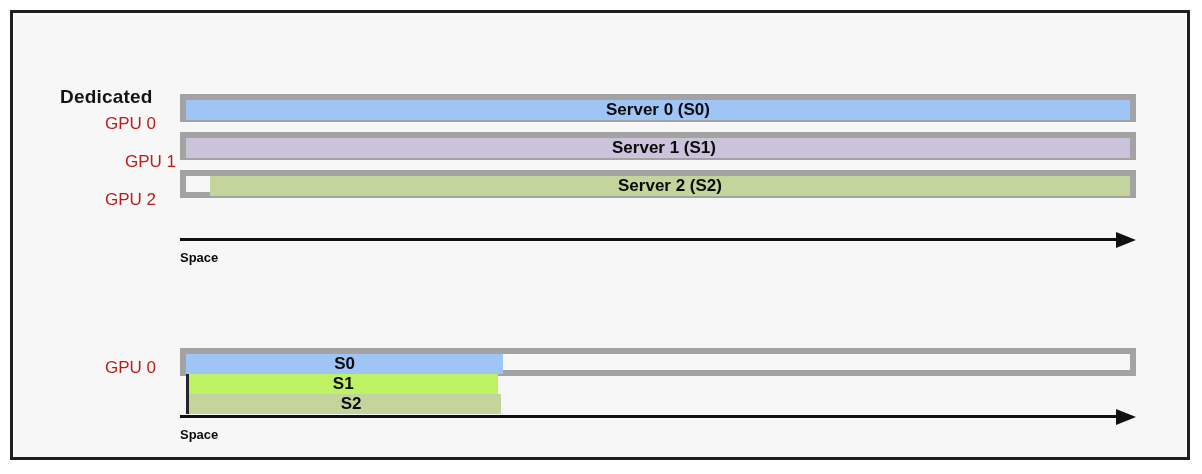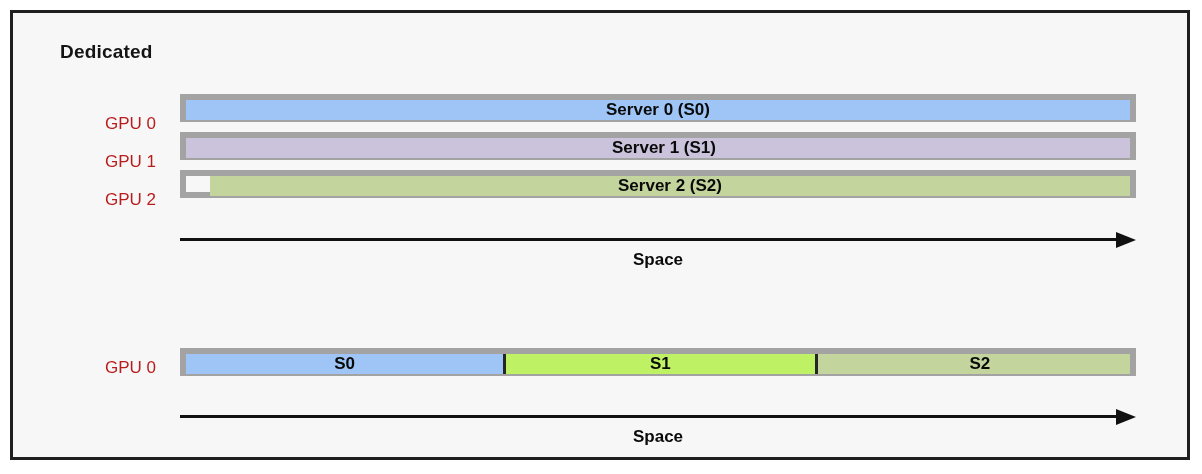--- a/index.html
+++ b/index.html
@@ -7,21 +7,21 @@
     width:1202px;height:474px;position:relative;
     font-family:"Liberation Sans",sans-serif;
     color:#111;
   }
   .frame{
     position:absolute;left:10px;top:10px;width:1180px;height:450px;
     box-sizing:border-box;border:3px solid #1f1f1f;background:#f7f7f8;
   }
   .heading{
     position:absolute;font-size:19px;font-weight:bold;color:#141414;
-    letter-spacing:0.2px;white-space:nowrap;
+    letter-spacing:0.2px;white-space:nowrap;margin-top:45px;
   }
   .heading.h1{left:47px;top:28px;}
   .heading.h2{left:40px;top:283px;}
   .gpu-label{
     position:absolute;left:0;width:143px;text-align:right;
     font-size:17px;color:#b91c1c;white-space:nowrap;
   }
   .bar{
     position:absolute;left:167px;width:956px;height:28px;
     box-sizing:border-box;border:6px solid #a3a3a3;
@@ -42,31 +42,31 @@
   .axis-line{
     position:absolute;left:0;right:16px;top:6px;height:3px;background:#111;
   }
   .axis-head{
     position:absolute;right:0;top:0;width:0;height:0;
     border-left:20px solid #111;
     border-top:8px solid transparent;
     border-bottom:8px solid transparent;
   }
   .axis-caption{
-    position:absolute;left:167px;width:956px;text-align:center;
-    font-size:17px;font-weight:bold;color:#0a0a0a;
+    position:absolute;left:167px;width:956px;text-align:left;
+    font-size:13px;font-weight:bold;color:#0a0a0a;
   }
   
   .row1{top:81px;}  .row2{top:119px;} .row3{top:157px;padding-left:24px;}
   .glabel1{top:91px;line-height:40px;}
-  .glabel2{top:129px;line-height:40px;}
+  .glabel2{top:129px;line-height:40px;padding-left:20px;}
   .glabel3{top:167px;line-height:40px;}
   .axis1{top:219px;}
   .cap1{top:237px;}
-  .rowP{top:335px;}
+  .rowP{top:335px;flex-direction:column;}
   .glabelP{top:335px;line-height:40px;}
   .axis2{top:396px;}
   .cap2{top:414px;}
 </style>
 </head>
 <body>
 
 <div class="frame">
 
   <div class="heading h1">Dedicated</div>

